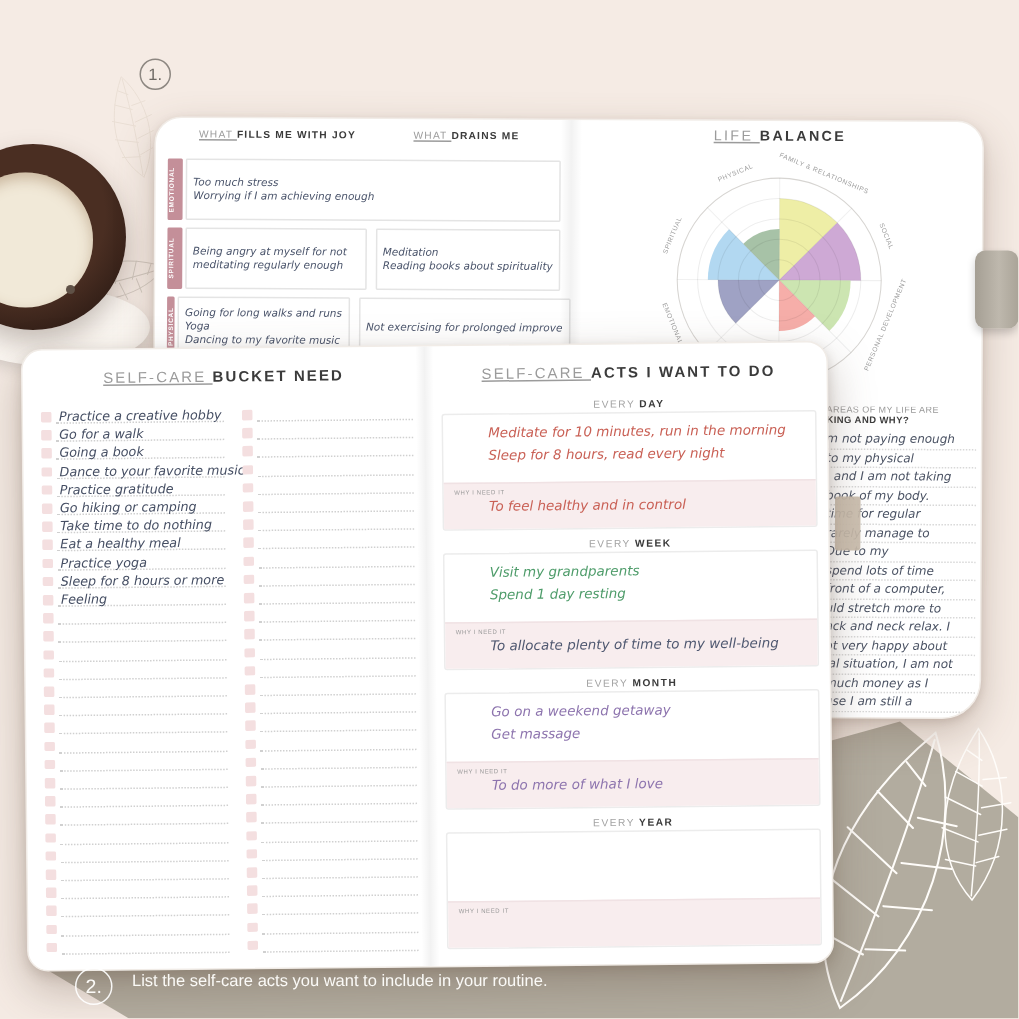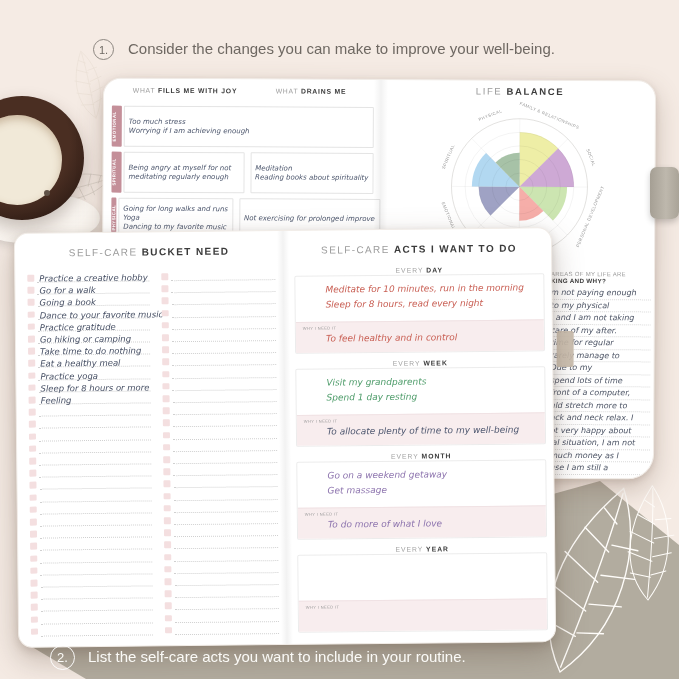--- a/index.html
+++ b/index.html
@@ -9,21 +9,21 @@
   .bg-svg{position:absolute;left:0;top:0;width:679px;height:679px;}
 
   
   .main-title{position:absolute;left:8px;top:4px;font-size:28px;font-weight:800;letter-spacing:.5px;
               color:#7a756f;-webkit-text-stroke:.6px #7a756f;}
   .step1-circle{position:absolute;left:93px;top:39px;width:21px;height:21px;border:1.4px solid #8d8781;
                 border-radius:50%;color:#6e6963;font-size:11px;display:flex;align-items:center;justify-content:center;}
   .step1-text{position:absolute;left:128px;top:40px;font-size:15px;color:#6e6862;}
   .step2-circle{position:absolute;left:50px;top:645px;width:25px;height:25px;border:1.5px solid rgba(255,255,255,.92);
                 border-radius:50%;color:#fbfaf7;font-size:13px;display:flex;align-items:center;justify-content:center;}
-  .step2-text{position:absolute;left:88px;top:648px;font-size:15px;color:#fbfaf7;}
+  .step2-text{position:absolute;left:88px;top:648px;font-size:11px;color:#fbfaf7;}
 
   
   .candle-plate{position:absolute;left:-30px;top:192px;width:130px;height:52px;border-radius:50%;
                 background:#fcf8f3;box-shadow:0 4px 10px rgba(0,0,0,.12);}
   .candle-glass{position:absolute;left:-40px;top:96px;width:124px;height:124px;border-radius:50%;
                 background:radial-gradient(circle at 42% 38%, #4a2e22 55%, #241611 92%);
                 box-shadow:0 8px 18px rgba(60,40,30,.28);}
   .candle-wax{position:absolute;left:-28px;top:115px;width:90px;height:90px;border-radius:50%;
               background:#f1e9d8;box-shadow:inset 0 4px 9px rgba(130,90,50,.35);}
   .candle-wick{position:absolute;left:44px;top:190px;width:6px;height:6px;border-radius:50%;background:#5f5146;}
@@ -40,21 +40,21 @@
   .gutter-bottom{position:absolute;left:262px;top:0;width:12px;height:100%;
               background:linear-gradient(90deg,rgba(0,0,0,0),rgba(0,0,0,.05) 50%,rgba(0,0,0,0));}
   .pen-loop{position:absolute;left:650px;top:167px;width:29px;height:52px;border-radius:7px;
             background:linear-gradient(90deg,#a59f94,#beb8ad 55%,#aaa498);box-shadow:0 3px 6px rgba(0,0,0,.2);}
 
   
   .hw{font-family:"DejaVu Sans",cursive;font-style:italic;}
 
   
   .joy-hdr{position:absolute;top:8px;font-size:6.8px;letter-spacing:.8px;text-align:center;white-space:nowrap;}
-  .h-light{color:#9b9b9b;}.h-bold{color:#3b3b3b;font-weight:bold;}
+  .h-light{color:#9b9b9b;text-decoration:underline;}.h-bold{color:#3b3b3b;font-weight:bold;}
   .joy-row{position:absolute;left:8px;width:262px;height:41px;display:flex;}
   .joy-tab{width:10px;background:#c48f99;border-radius:1px;color:#fff;writing-mode:vertical-rl;
            transform:rotate(180deg);font-size:4.3px;font-weight:bold;letter-spacing:.5px;text-align:center;}
   .joy-cell{flex:1;margin-left:2px;border:1px solid #e4e4e4;border-radius:1px;padding:2px 4px;
             display:flex;flex-direction:column;justify-content:center;}
   .joy-cell + .joy-cell{margin-left:6px;}
   .joy-hw{font-size:7px;line-height:9px;color:#49536a;white-space:nowrap;}
 
   
   .balance-header{position:absolute;left:316px;top:5px;width:200px;text-align:center;font-size:9.5px;letter-spacing:1.6px;}
@@ -102,21 +102,20 @@
     <use href="#leaf" transform="translate(560,672) rotate(-38) scale(1.7)" stroke="#fffdfa" stroke-width="0.8"></use>
     <use href="#leaf" transform="translate(648,600) rotate(-55) scale(1.0)" stroke="#fffdfa" stroke-width="1"></use>
     <use href="#leaf" transform="translate(42,196) rotate(18) scale(0.62)" stroke="#d2c9c0" stroke-width="1"></use>
     <use href="#leaf" transform="translate(30,214) rotate(40) scale(0.5)" stroke="#d8d0c7" stroke-width="1"></use>
     <use href="#leaf" transform="translate(96,118) rotate(-70) scale(0.6)" stroke="#eadfd5" stroke-width="1"></use>
   </svg>
 
   <div class="step1-circle">
     <span>1.</span>
   </div>
-  <div class="step1-text">Consider the changes you can make to improve your well-being.</div>
 
   <div class="candle-plate"></div>
   <div class="candle-glass"></div>
   <div class="candle-wax"></div>
   <div class="candle-wick"></div>
 
   <div class="journal-top">
 
     <div class="joy-hdr" style="left:20px;width:122px;">
       <span class="h-light">WHAT </span><span class="h-bold">FILLS ME WITH JOY</span>
@@ -189,21 +188,21 @@
         <text x="13.861275996630908" y="114.46662429211189" text-anchor="middle" dominant-baseline="middle" font-size="4.4" fill="#9c9c9c" letter-spacing="0.4" transform="rotate(67.5 13.861275996630908 114.46662429211189)">EMOTIONAL</text>
         <text x="13.861275996630923" y="55.53337570788807" text-anchor="middle" dominant-baseline="middle" font-size="4.4" fill="#9c9c9c" letter-spacing="0.4" transform="rotate(292.5 13.861275996630923 55.53337570788807)">SPIRITUAL</text>
         <text x="55.533375707888105" y="13.861275996630908" text-anchor="middle" dominant-baseline="middle" font-size="4.4" fill="#9c9c9c" letter-spacing="0.4" transform="rotate(337.5 55.533375707888105 13.861275996630908)">PHYSICAL</text>
       </svg>
     <div class="q-block">
         <div class="q-h1">AREAS OF MY LIFE ARE</div>
         <div class="q-h2">KING AND WHY?</div>
         <div class="hw q-line">m not paying enough</div>
         <div class="hw q-line">to my physical</div>
         <div class="hw q-line">, and I am not taking</div>
-        <div class="hw q-line">care of my after.</div>
+        <div class="hw q-line">book of my body.</div>
         <div class="hw q-line">time for regular</div>
         <div class="hw q-line">rarely manage to</div>
         <div class="hw q-line">Due to my</div>
         <div class="hw q-line">spend lots of time</div>
         <div class="hw q-line">front of a computer,</div>
         <div class="hw q-line">uld stretch more to</div>
         <div class="hw q-line">ack and neck relax. I</div>
         <div class="hw q-line">ot very happy about</div>
         <div class="hw q-line">ial situation, I am not</div>
         <div class="hw q-line">much money as I</div>

